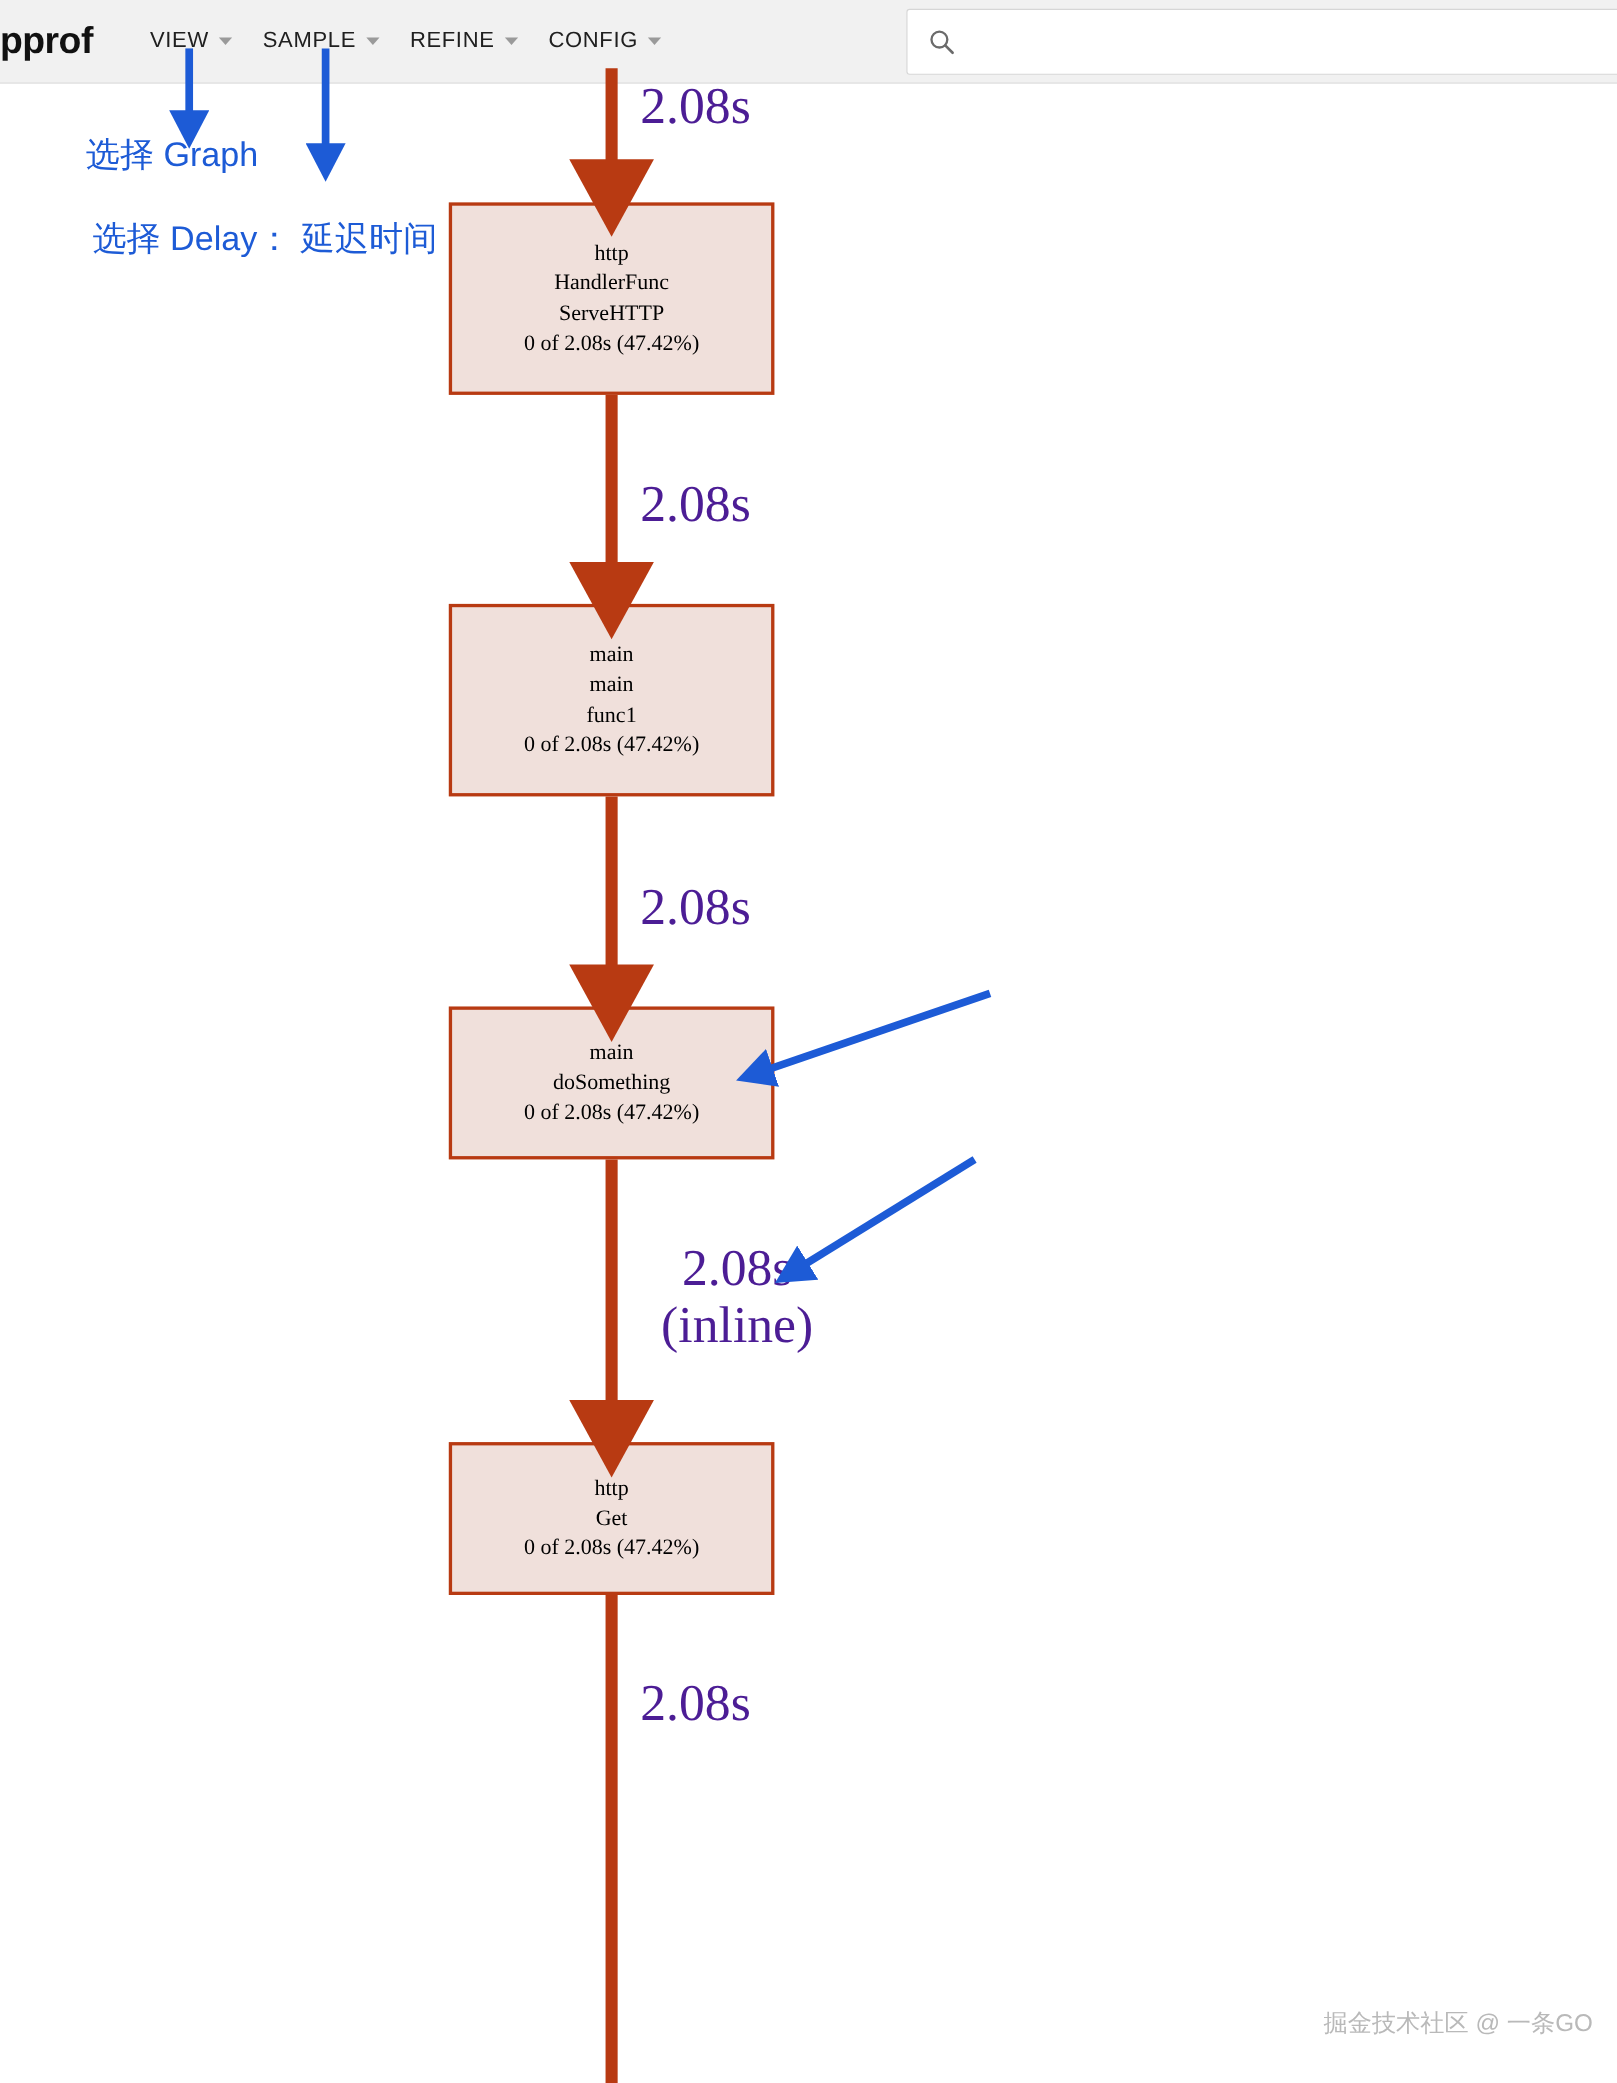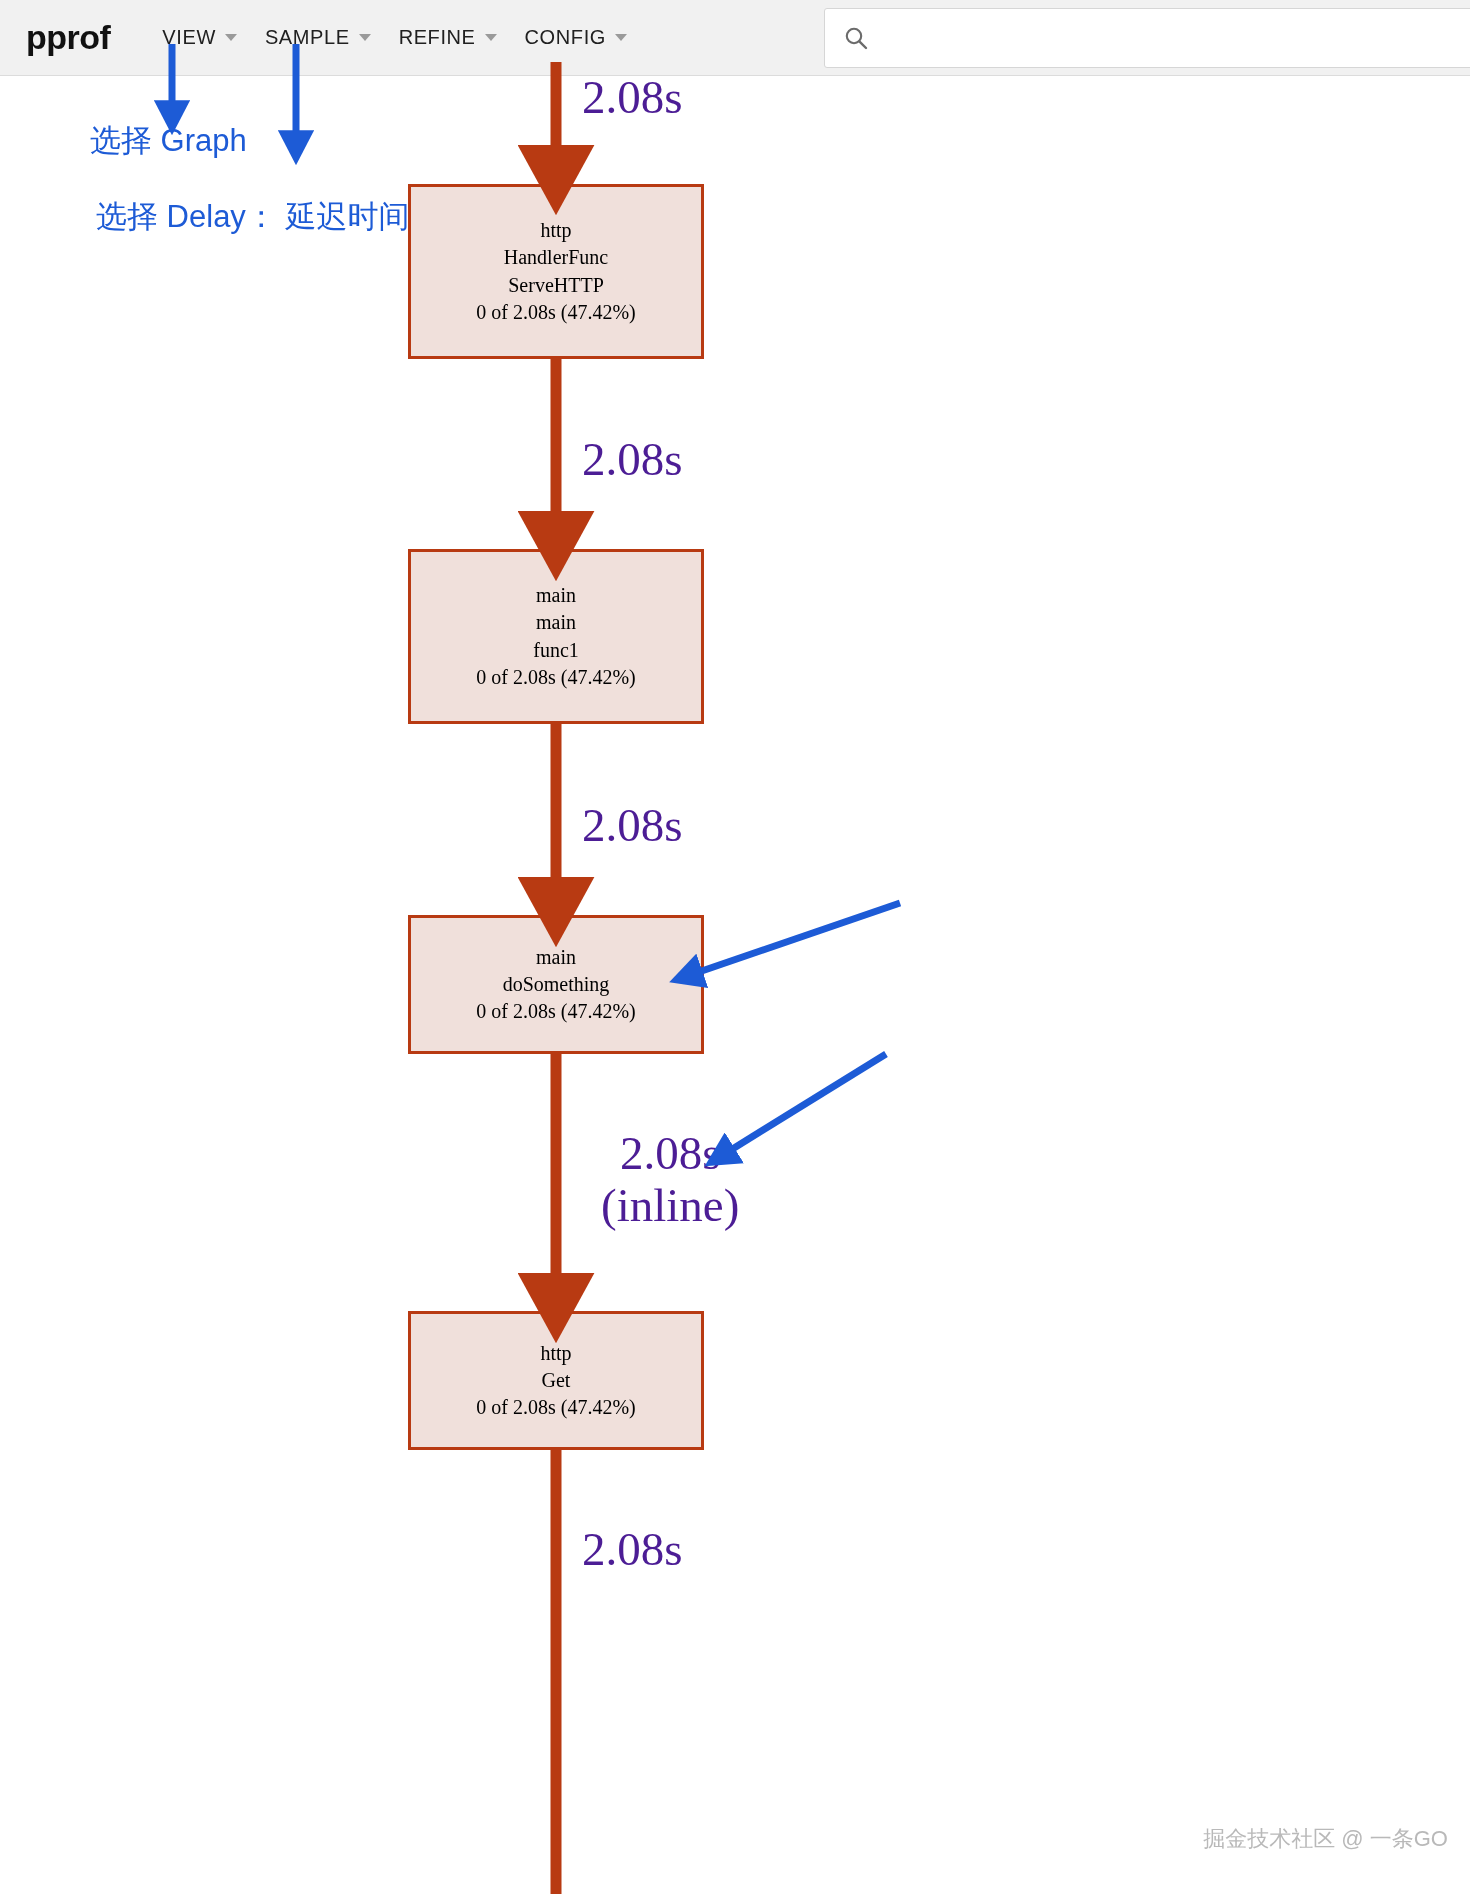--- a/index.html
+++ b/index.html
@@ -25,21 +25,20 @@
     border-bottom: 1px solid #dcdcdc;
     display: flex;
     align-items: center;
     box-sizing: border-box;
   }
   #brand {
     font-family: "Liberation Sans", sans-serif;
     font-weight: bold;
     font-size: 34px;
     color: #111111;
-    margin-left: 26px;
     margin-right: 38px;
     letter-spacing: -0.5px;
   }
   .menu-item {
     display: flex;
     align-items: center;
     font-size: 20px;
     color: #202020;
     letter-spacing: 0.6px;
     padding: 0 14px;
@@ -85,21 +84,20 @@
   }
   #search-input::placeholder { color: #8a8a8a; }
 
   
   .anno-text {
     position: absolute;
     color: #1d5bd6;
     font-family: "Liberation Sans", sans-serif;
     font-size: 31px;
     white-space: nowrap;
-    margin-left: 12px;
   }
   #anno-graph  { left: 78px;  top: 120px; }
   #anno-delay  { left: 84px;  top: 196px; }
 
   svg.overlay {
     position: absolute;
     left: 0; top: 0;
     width: 1470px;
     height: 1894px;
     pointer-events: none;

